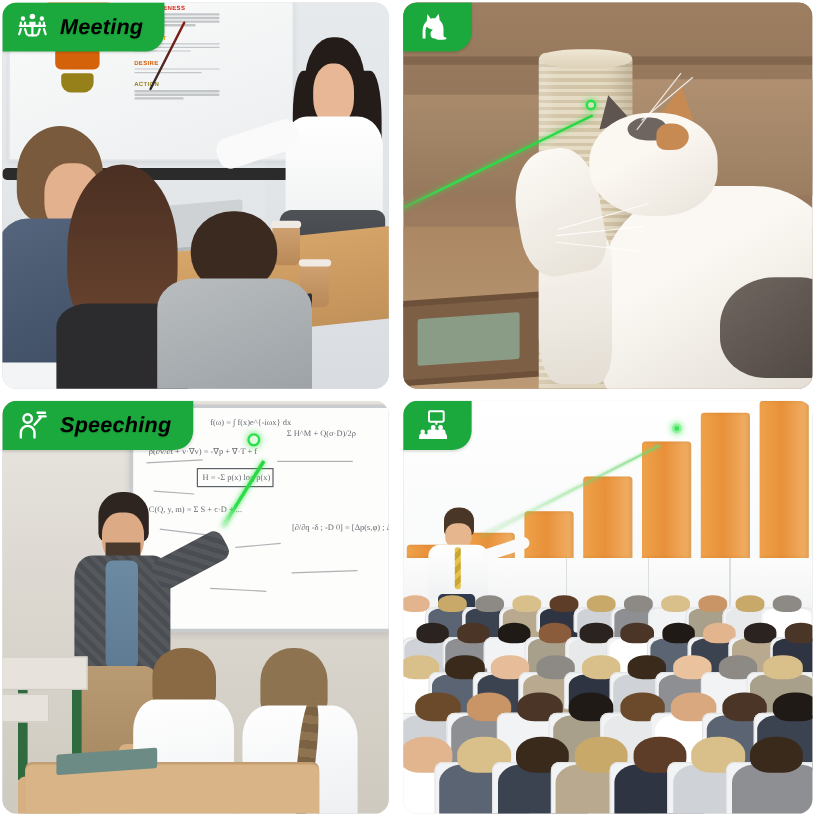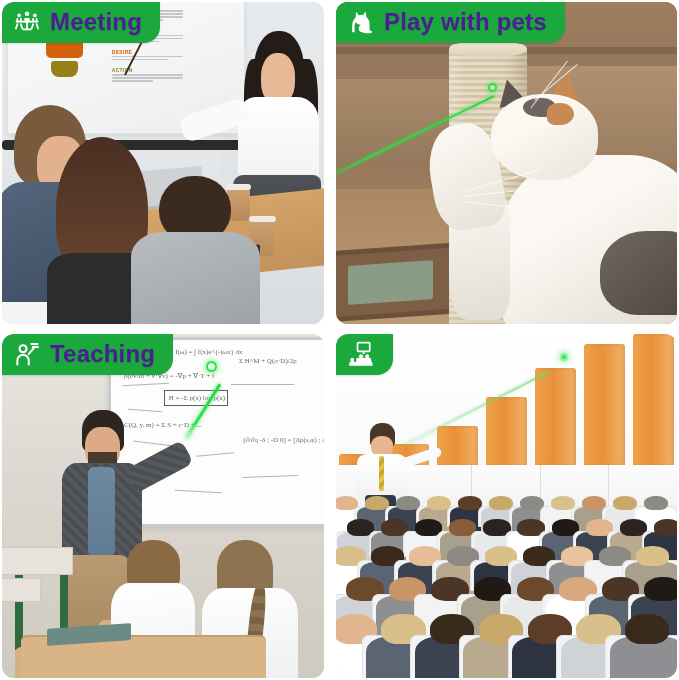--- a/index.html
+++ b/index.html
@@ -37,23 +37,24 @@
     position:absolute; left:0; top:0; z-index:40;
     display:flex; align-items:center; gap:9px;
     background:#1BA83C;
     border-bottom-right-radius:16px;
     border-top-left-radius:10px;
     padding:6px 18px 7px 11px;
     box-shadow:0 1px 2px rgba(0,0,0,.12);
   }
   .badge .bicon{ width:28px; height:28px; flex:0 0 28px; display:block; }
   .badge .blabel{
-    color:#4c1d95; font-size:24px; font-weight:bold;
+    color:#000000; font-size:18px; font-weight:bold;
     letter-spacing:.2px; line-height:1; white-space:nowrap;
     text-shadow:0 1px 1px rgba(0,0,0,.12);
+    font-style:italic;
   }
 
   
   .sc{ position:absolute; inset:0; }
   .meet-bg{ background:linear-gradient(180deg,#eceff1 0%,#e2e6e9 55%,#d8dce0 100%); }
   .meet-wallR{ position:absolute; left:68%; top:0; width:32%; height:62%;
     background:linear-gradient(180deg,#e7eaec,#dfe3e6); }
   .screen{
     position:absolute; left:1.5%; top:-2%; width:74%; height:43%;
     background:linear-gradient(160deg,#fbfbfb,#eceeef);
@@ -418,21 +419,20 @@
 
         <div class="laser" style="left:-6%; top:56%; width:58%; transform:rotate(-26deg);"></div>
         <div class="dot" style="left:44.5%; top:25.2%; width:9px; height:9px;"></div>
       </div>
 
       <div class="badge">
         <svg class="bicon" viewBox="0 0 32 32">
           <path fill="#ffffff" d="M10.5 4.2l3.2 4.4c1.3-.5 2.8-.6 4.2-.3l3.4-4.3.9 6.2c2.2 1.9 3.6 4.8 3.6 8v6.1c0 1.6.7 2.6 2.2 3.3H17.6c-2.6 0-4.2-1.7-4.2-4.2 0-2 .9-3.3 2.6-4.6-2.6.3-4.6-.7-5.9-2.6-.9 1.1-1.4 2.5-1.4 4.1v7.3H5.9v-7.5c0-3.9 1.5-7.1 3.9-9.1z"></path>
           <ellipse cx="23.4" cy="27.3" rx="5.3" ry="1.5" fill="#ffffff"></ellipse>
         </svg>
-        <span class="blabel">Play with pets</span>
       </div>
     </div>
   </div>
 
   <div class="panel p-teach">
     <div class="panel-inner">
       <div class="sc teach-bg">
 
         <div class="wboard">
           <div class="eq" style="left:30%;top:4%">f(ω) = ∫ f(x)e^{-iωx} dx</div>
@@ -488,21 +488,21 @@
 
       <div class="badge">
         <svg class="bicon" viewBox="0 0 32 32">
           <g stroke="#ffffff" stroke-width="2.3" fill="none" stroke-linecap="round">
             <circle cx="11.5" cy="10" r="4"></circle>
             <path d="M5 28v-4.5a6.5 6.5 0 0 1 13 0V28"></path>
             <path d="M18 16l6-7"></path>
             <path d="M21 4.5h7M22.5 8h6"></path>
           </g>
         </svg>
-        <span class="blabel">Teaching</span>
+        <span class="blabel">Speeching</span>
       </div>
     </div>
   </div>
 
   <div class="panel p-speech">
     <div class="panel-inner">
       <div class="sc speech-bg">
 
         <div class="chartwrap">
           <div class="bars" id="bars">

